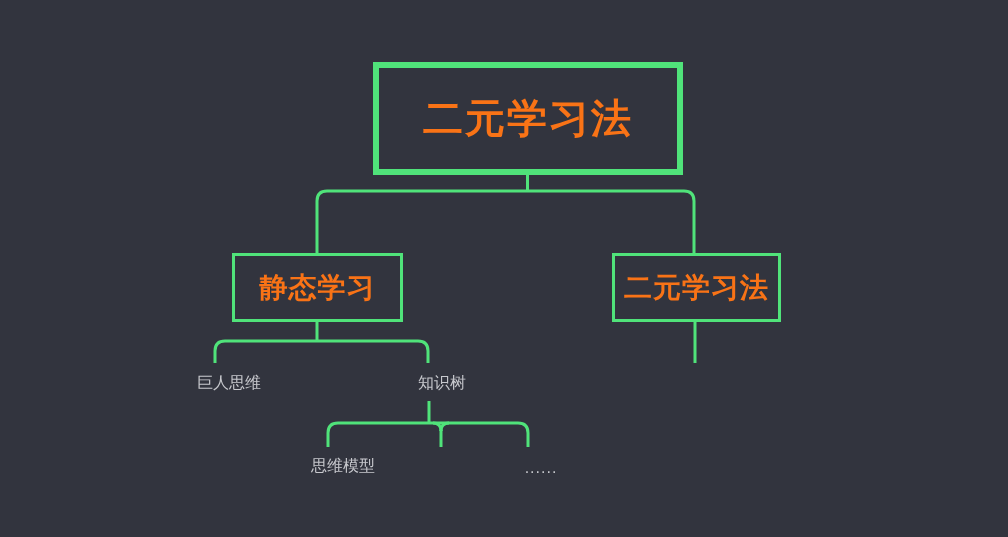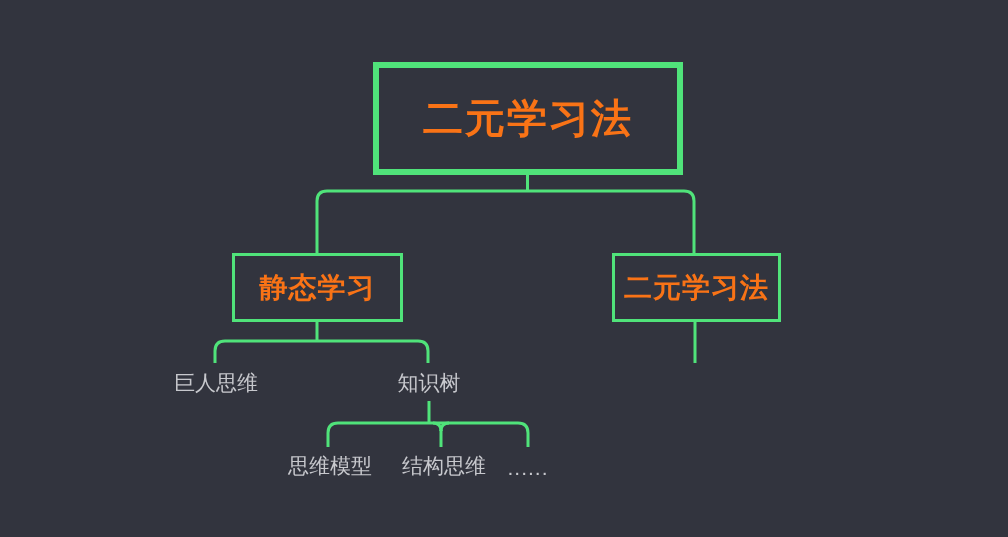--- a/index.html
+++ b/index.html
@@ -56,23 +56,24 @@
     border: 3px solid #50e37a;
     font-size: 28px;
     letter-spacing: 1px;
   }
   .topic-static  { left: 232px; top: 253px; }
   .topic-dynamic { left: 612px; top: 253px; width: 169px; }
   .leaf {
     position: absolute;
     transform: translate(-50%, -50%);
     color: #c7c8cd;
-    font-size: 21px;
+    font-size: 16px;
     white-space: nowrap;
     cursor: default;
+    margin-left: 13px;
   }
   .leaf-giant      { left: 216px; top: 383px; }
   .leaf-ktree      { left: 429px; top: 383px; }
   .leaf-deliberate { left: 699px; top: 383px; }
   .leaf-model      { left: 330px; top: 466px; text-align: right; }
   .leaf-structure  { left: 444px; top: 466px; }
   .leaf-more       { left: 528px; top: 468px; letter-spacing: 1px; }
 </style>
 </head>
 <body>
@@ -110,21 +111,18 @@
 
   <div class="leaf leaf-ktree">
     <span>知识树</span>
   </div>
 
 
   <div class="leaf leaf-model">
     <span>思维模型</span>
   </div>
 
-  <div class="leaf leaf-structure">
-    <span>结构思维</span>
-  </div>
 
   <div class="leaf leaf-more">
     <span>......</span>
   </div>
 
 </div>
 
 </body></html>

